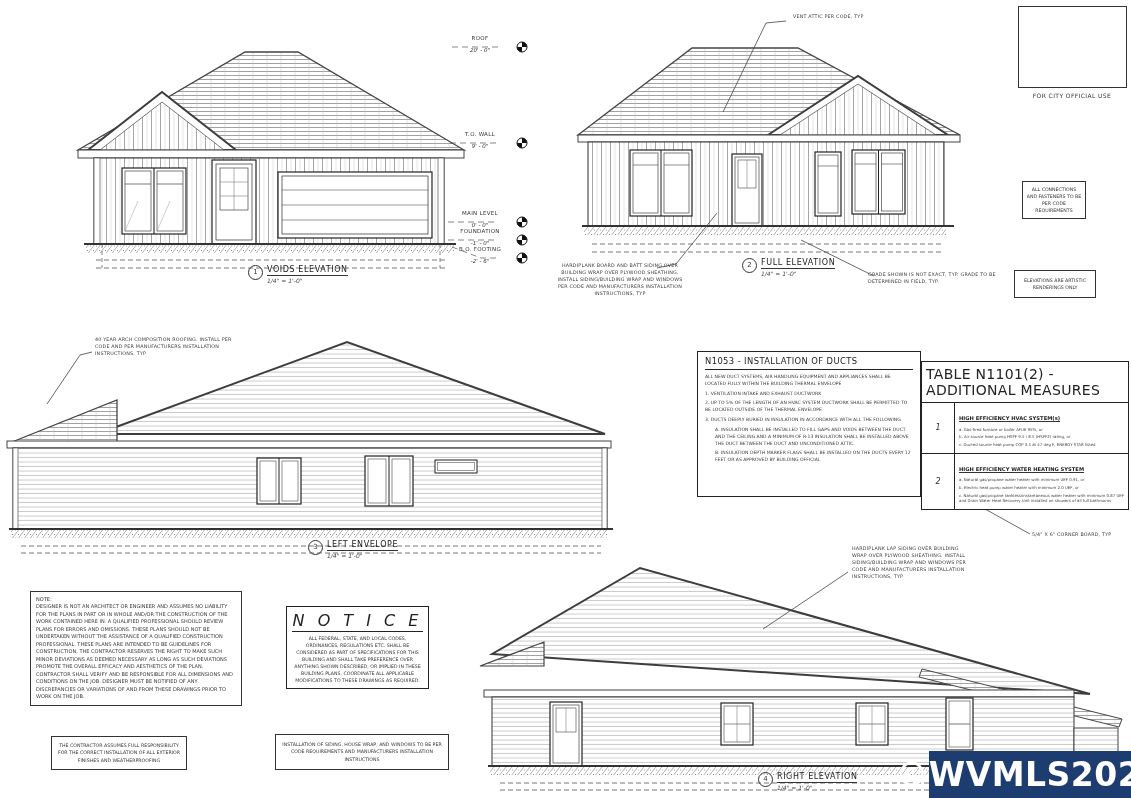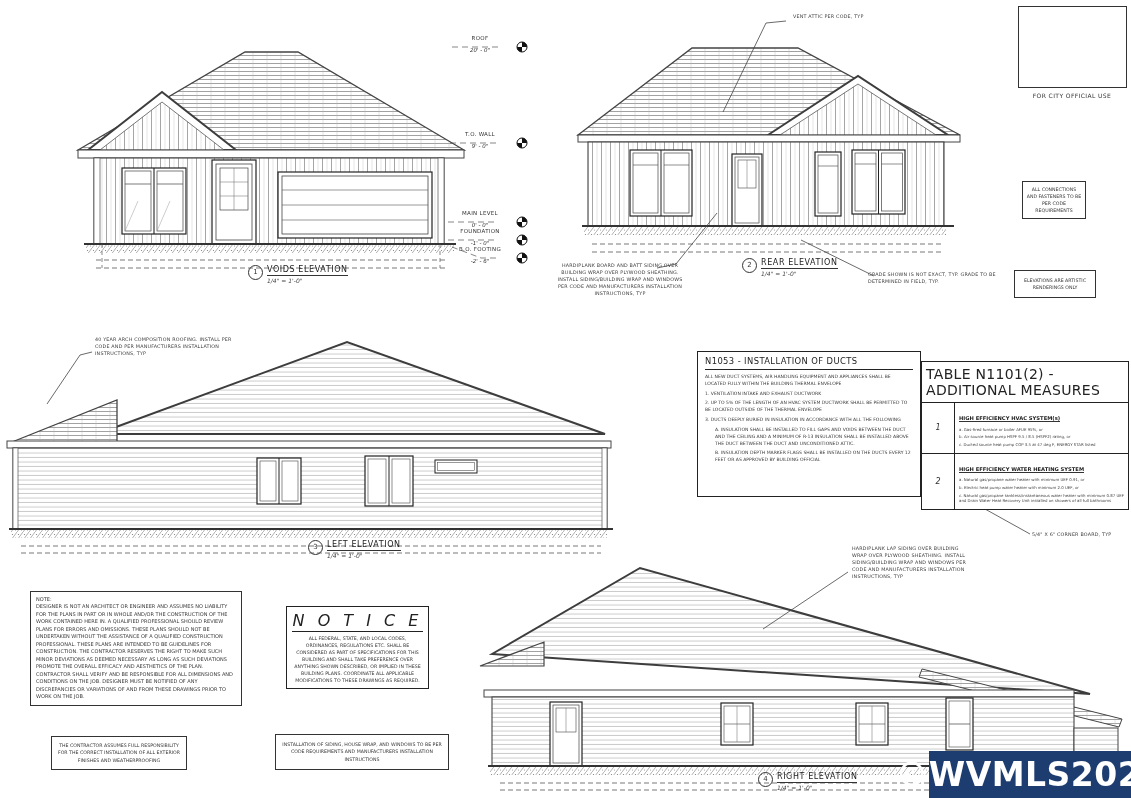--- a/index.html
+++ b/index.html
@@ -306,28 +306,28 @@
   <div class="vtitle" style="left:248px;top:265px;">
     <span class="vnum">1</span>
     <span>
         <span class="vname">VOIDS ELEVATION</span>
           <span class="vscale">1/4" = 1'-0"</span>
       </span>
   </div>
   <div class="vtitle" style="left:742px;top:258px;">
     <span class="vnum">2</span>
     <span>
-        <span class="vname">REAR ELEVATION</span>
+        <span class="vname">FULL ELEVATION</span>
           <span class="vscale">1/4" = 1'-0"</span>
       </span>
   </div>
   <div class="vtitle" style="left:308px;top:540px;">
     <span class="vnum">3</span>
     <span>
-        <span class="vname">LEFT ELEVATION</span>
+        <span class="vname">LEFT ENVELOPE</span>
           <span class="vscale">1/4" = 1'-0"</span>
       </span>
   </div>
   <div class="vtitle" style="left:758px;top:772px;">
     <span class="vnum">4</span>
     <span>
         <span class="vname">RIGHT ELEVATION</span>
           <span class="vscale">1/4" = 1'-0"</span>
       </span>
   </div>

